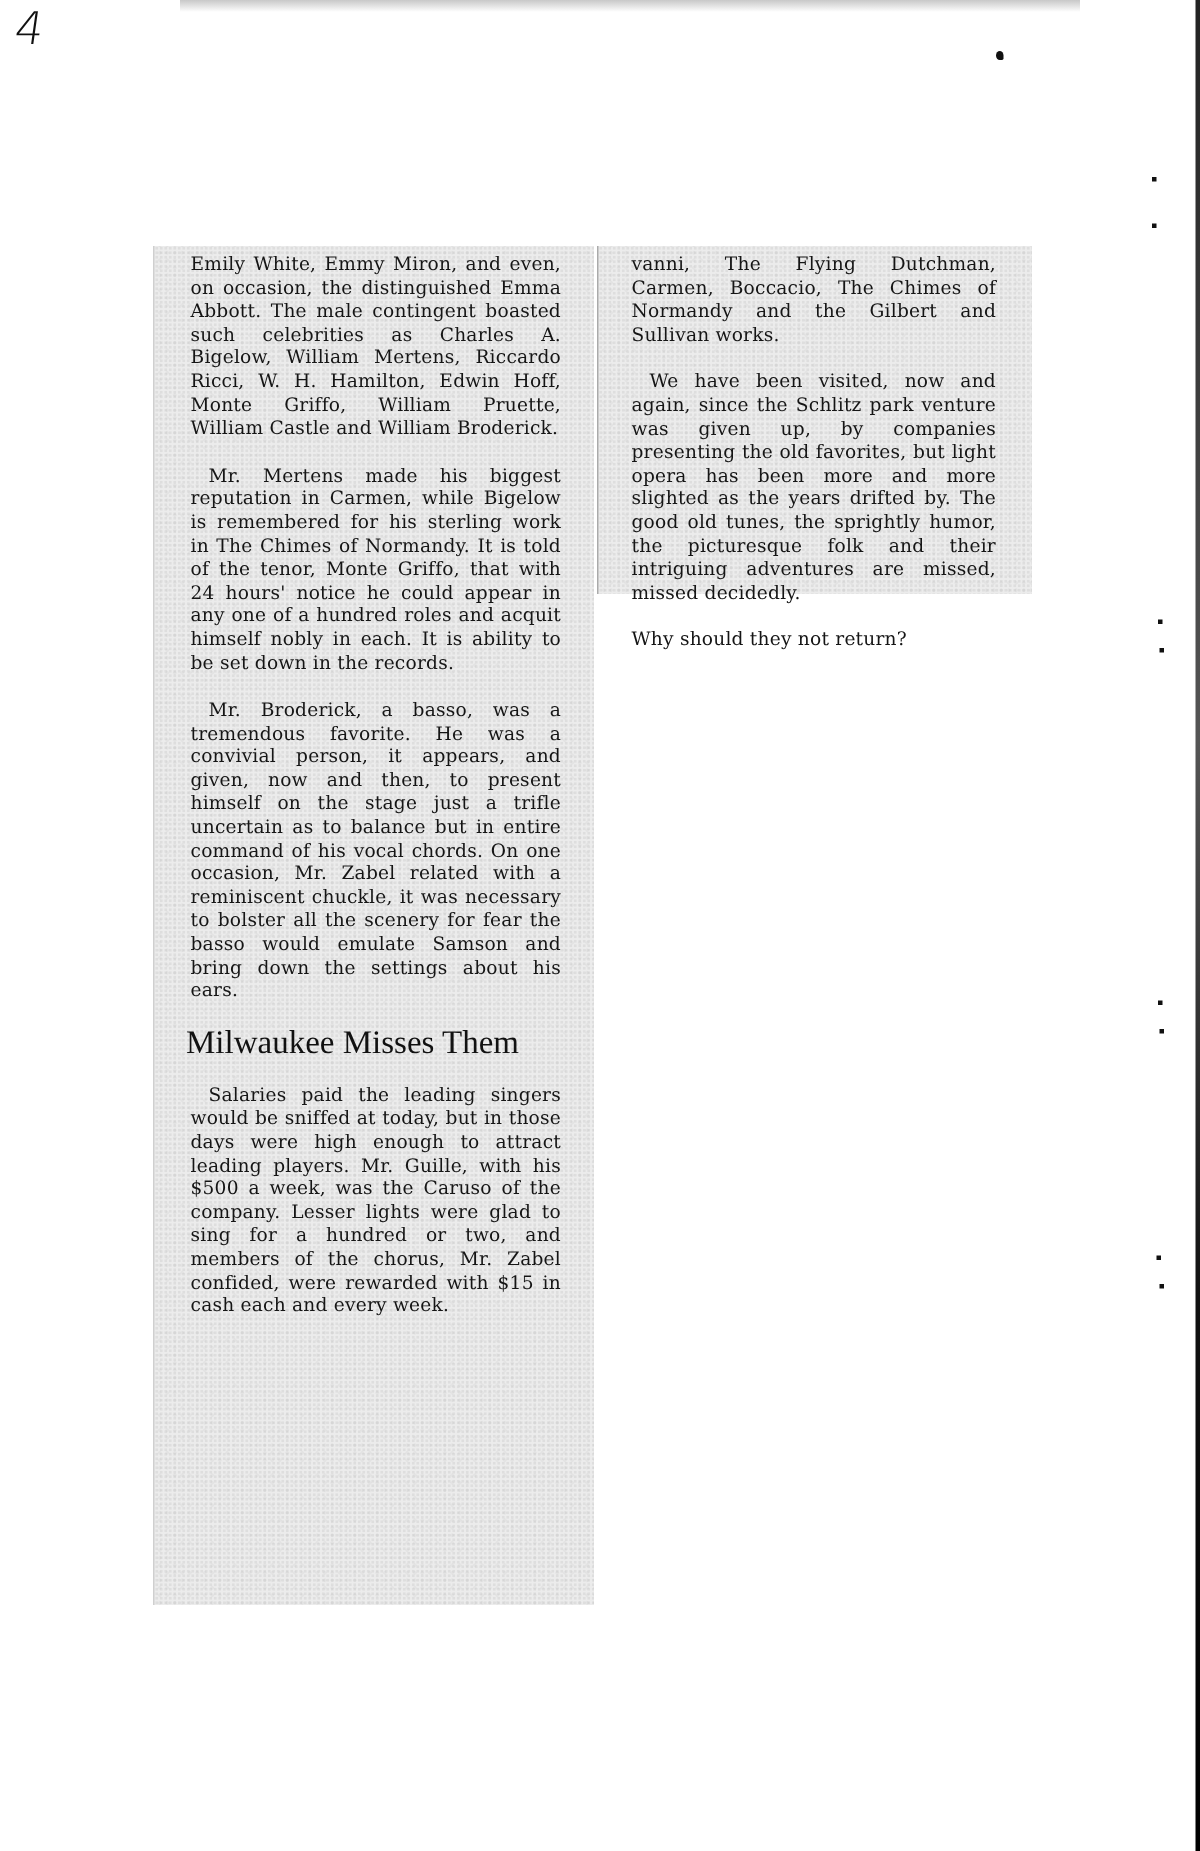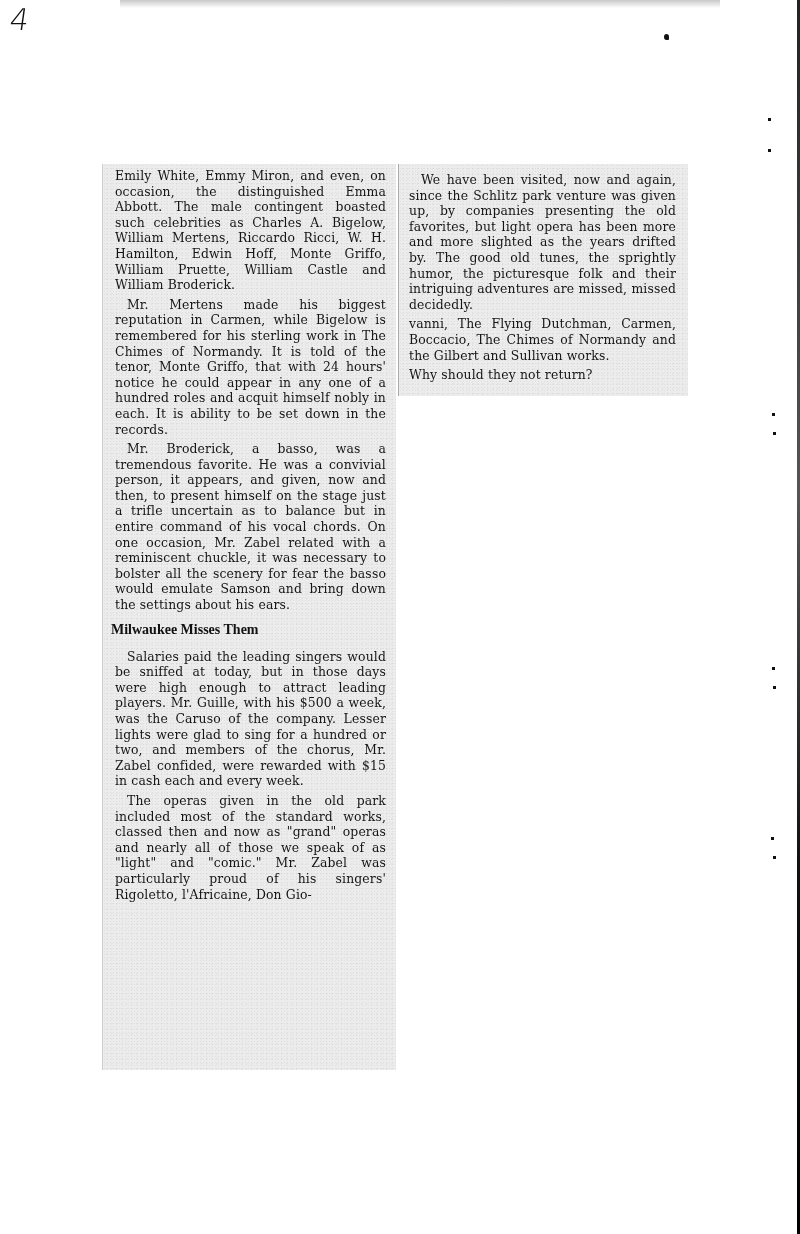--- a/index.html
+++ b/index.html
@@ -35,27 +35,27 @@
     background-size: 3px 3px, 5px 5px;
     background-position: 0 0, 1px 2px;
     color: #151515;
     font-size: 12.4px;
     line-height: 15.6px;
     box-sizing: border-box;
   }
   .clip-left { left: 102px; top: 164px; width: 294px; height: 906px; padding: 4px 6px 0 8px; border-left: 1px solid #cfcfcf; }
   .clip-right { left: 398px; top: 164px; width: 290px; height: 232px; padding: 4px 8px 0 6px; border-left: 1px solid #aaa; }
 
-  .para { margin: 4px; text-align: justify; letter-spacing: 0.15px; }
+  .para { margin: 16px; text-align: justify; letter-spacing: 0.15px; }
   .para.indent { text-indent: 12px; }
   .para.lead { margin-top: 0; }
   .bold-tail { font-weight: normal; }
   .subhead {
     font-family: "Liberation Serif", serif;
-    font-size: 14px; line-height: 22px; margin: 6px 0 8px 0; color: #111; font-weight: bold;
+    font-size: 22px; line-height: 22px; margin: 6px 0 8px 13px; color: #111; font-weight: normal;
   }
 </style>
 </head>
 <body>
 
 <div class="page-top-shade"></div>
 <div class="right-edge"></div>
 <div class="page-number">4</div>
 <div class="ink-mark" style="left:664px;top:34px;"></div>
 <div class="punch-dot" style="left:768px;top:118px;"></div>
@@ -66,20 +66,19 @@
 <div class="punch-dot" style="left:773px;top:686px;"></div>
 <div class="punch-dot" style="left:771px;top:837px;"></div>
 <div class="punch-dot" style="left:773px;top:856px;"></div>
 
 <div class="clip clip-left">
   <p class="para lead">Emily White, Emmy Miron, and even, on occasion, the distinguished Emma Abbott. The male contingent boasted such celebrities as Charles A. Bigelow, William Mertens, Riccardo Ricci, W. H. Hamilton, Edwin Hoff, Monte Griffo, William Pruette, William Castle and William Broderick.</p>
   <p class="para indent">Mr. Mertens made his biggest reputation in Carmen, while Bigelow is remembered for his sterling work in The Chimes of Normandy. It is told of the tenor, Monte Griffo, that with 24 hours' notice he could appear in any one of a hundred roles and acquit himself nobly in each. It is ability to be set down in the records.</p>
   <p class="para indent">Mr. Broderick, a basso, was a tremendous favorite. He was a convivial person, it appears, and given, now and then, to present himself on the stage just a trifle uncertain as to balance but in entire command of his vocal chords. On one occasion, Mr. Zabel related with a reminiscent chuckle, it was necessary to bolster all the scenery for fear the basso would emulate Samson and bring down the settings about his ears.</p>
   <h3 class="subhead">Milwaukee Misses Them</h3>
   <p class="para indent">Salaries paid the leading singers would be sniffed at today, but in those days were high enough to attract leading players. Mr. Guille, with his $500 a week, was the Caruso of the company. Lesser lights were glad to sing for a hundred or two, and members of the chorus, Mr. Zabel confided, were rewarded with $15 in cash each and every week.</p>
-  <p class="para indent">The operas given in the old park included most of the standard works, classed then and now as "grand" operas and nearly all of those we speak of as "light" and "comic." Mr. Zabel was particularly proud of his singers' Rigoletto, l'Africaine, Don Gio-</p>
 </div>
 
 <div class="clip clip-right">
+  <p class="para lead">vanni, The Flying Dutchman, Carmen, Boccacio, The Chimes of Normandy and the Gilbert and Sullivan works.</p>
   <p class="para indent">We have been visited, now and again, since the Schlitz park venture was given up, by companies presenting the old favorites, but light opera has been more and more slighted as the years drifted by. The good old tunes, the sprightly humor, the picturesque folk and their intriguing adventures are missed, missed decidedly.</p>
-  <p class="para lead">vanni, The Flying Dutchman, Carmen, Boccacio, The Chimes of Normandy and the Gilbert and Sullivan works.</p>
   <p class="para"><span class="bold-tail">Why should they not return?</span></p>
 </div>
 
 </body></html>

